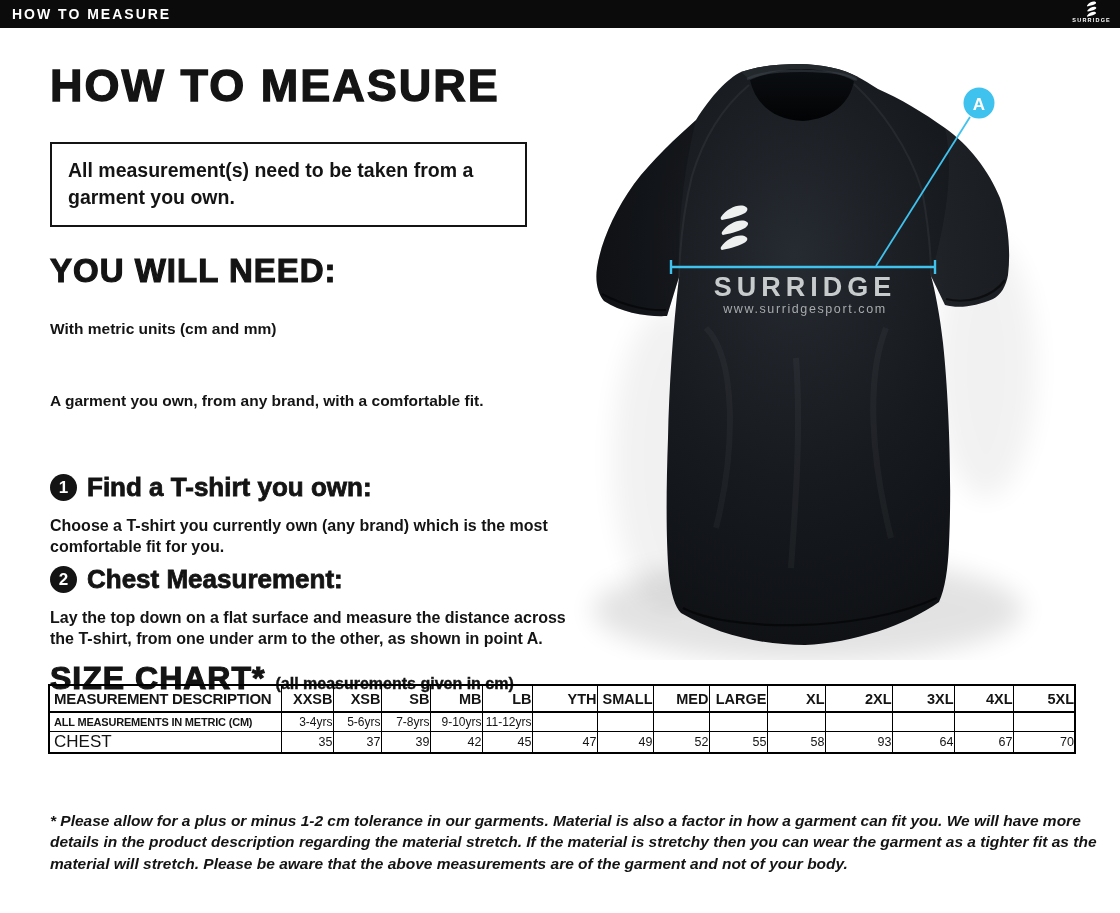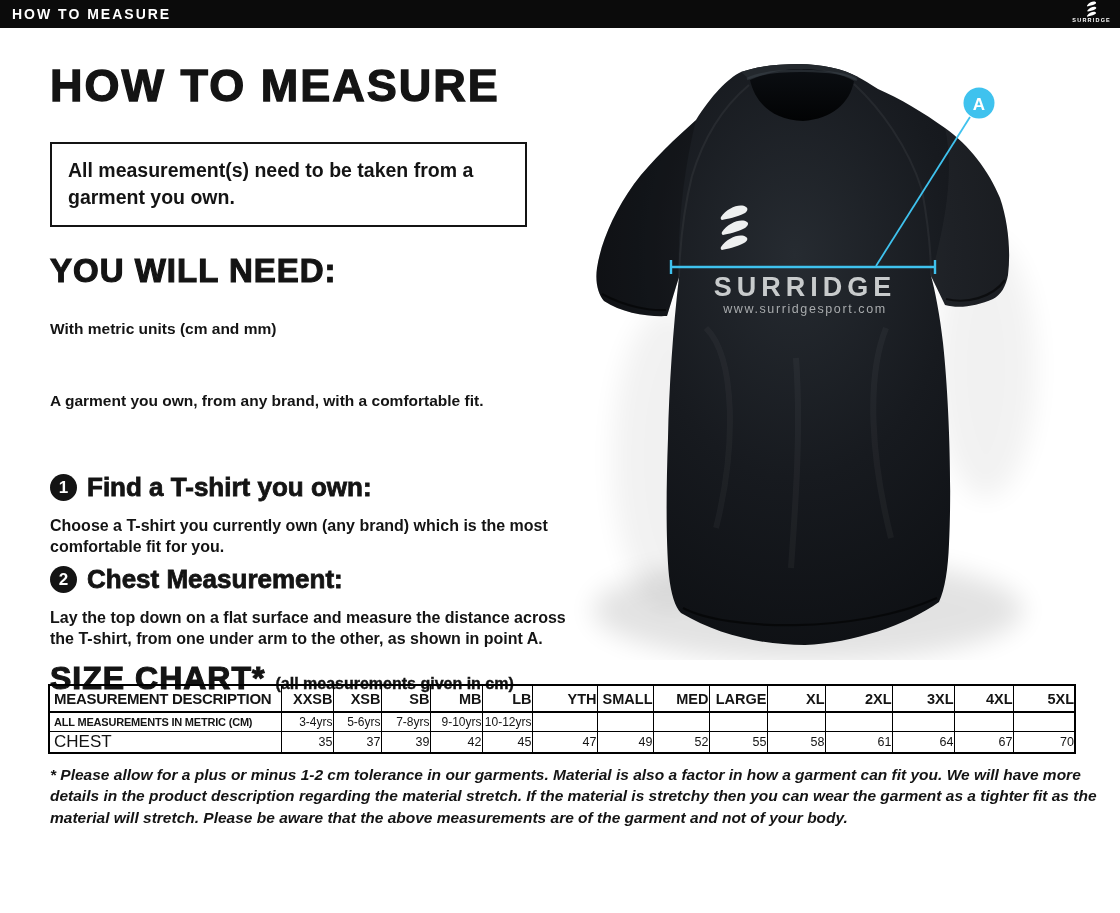--- a/index.html
+++ b/index.html
@@ -69,21 +69,21 @@
   }
   .size-chart tr.hdr th{height:25px;font-size:14.5px;font-weight:700;border-bottom:2.5px solid #000;}
   .size-chart tr.hdr th.c0{font-size:15px;letter-spacing:-0.3px;}
   .size-chart .c0{text-align:left;padding-left:4px;}
   .size-chart tr.r2 th{font-size:11px;font-weight:700;letter-spacing:-0.2px;}
   .size-chart tr.r2 td{font-size:12px;font-weight:400;height:18px;}
   .size-chart tr.r3 th{font-size:17px;font-weight:400;}
   .size-chart tr.r3 td{font-size:12.5px;font-weight:400;height:19px;}
 
   .footnote{
-    left:50px;top:764px;width:1048px;font-size:15.5px;font-weight:700;font-style:italic;line-height:1.38;
+    left:50px;top:810px;width:1048px;font-size:15.5px;font-weight:700;font-style:italic;line-height:1.38;
   }
 
   
   .shirt-wrap{position:absolute;left:556px;top:28px;width:564px;height:632px;}
 </style>
 </head>
 <body>
 
 <div class="topbar">
   <span class="topbar-title">HOW TO MEASURE</span>
@@ -169,21 +169,21 @@
     <th>3XL</th>
     <th>4XL</th>
     <th>5XL</th>
   </tr>
   <tr class="r2">
     <th class="c0">ALL MEASUREMENTS IN METRIC (CM)</th>
     <td>3-4yrs</td>
     <td>5-6yrs</td>
     <td>7-8yrs</td>
     <td>9-10yrs</td>
-    <td>10-12yrs</td>
+    <td>11-12yrs</td>
     <td></td>
     <td></td>
     <td></td>
     <td></td>
     <td></td>
     <td></td>
     <td></td>
     <td></td>
     <td></td>
   </tr>
@@ -192,21 +192,21 @@
     <td>35</td>
     <td>37</td>
     <td>39</td>
     <td>42</td>
     <td>45</td>
     <td>47</td>
     <td>49</td>
     <td>52</td>
     <td>55</td>
     <td>58</td>
-    <td>61</td>
+    <td>93</td>
     <td>64</td>
     <td>67</td>
     <td>70</td>
   </tr>
 </tbody>
   </table>
 
 <div class="abs footnote">* Please allow for a plus or minus 1-2 cm tolerance in our garments. Material is also a factor in how a garment can fit you. We will have more details in the product description regarding the material stretch.  If the material is stretchy then you can wear the garment as a tighter fit as the material will stretch.  Please be aware that the above measurements are of the garment and not of your body.</div>
 
 <div class="shirt-wrap">

